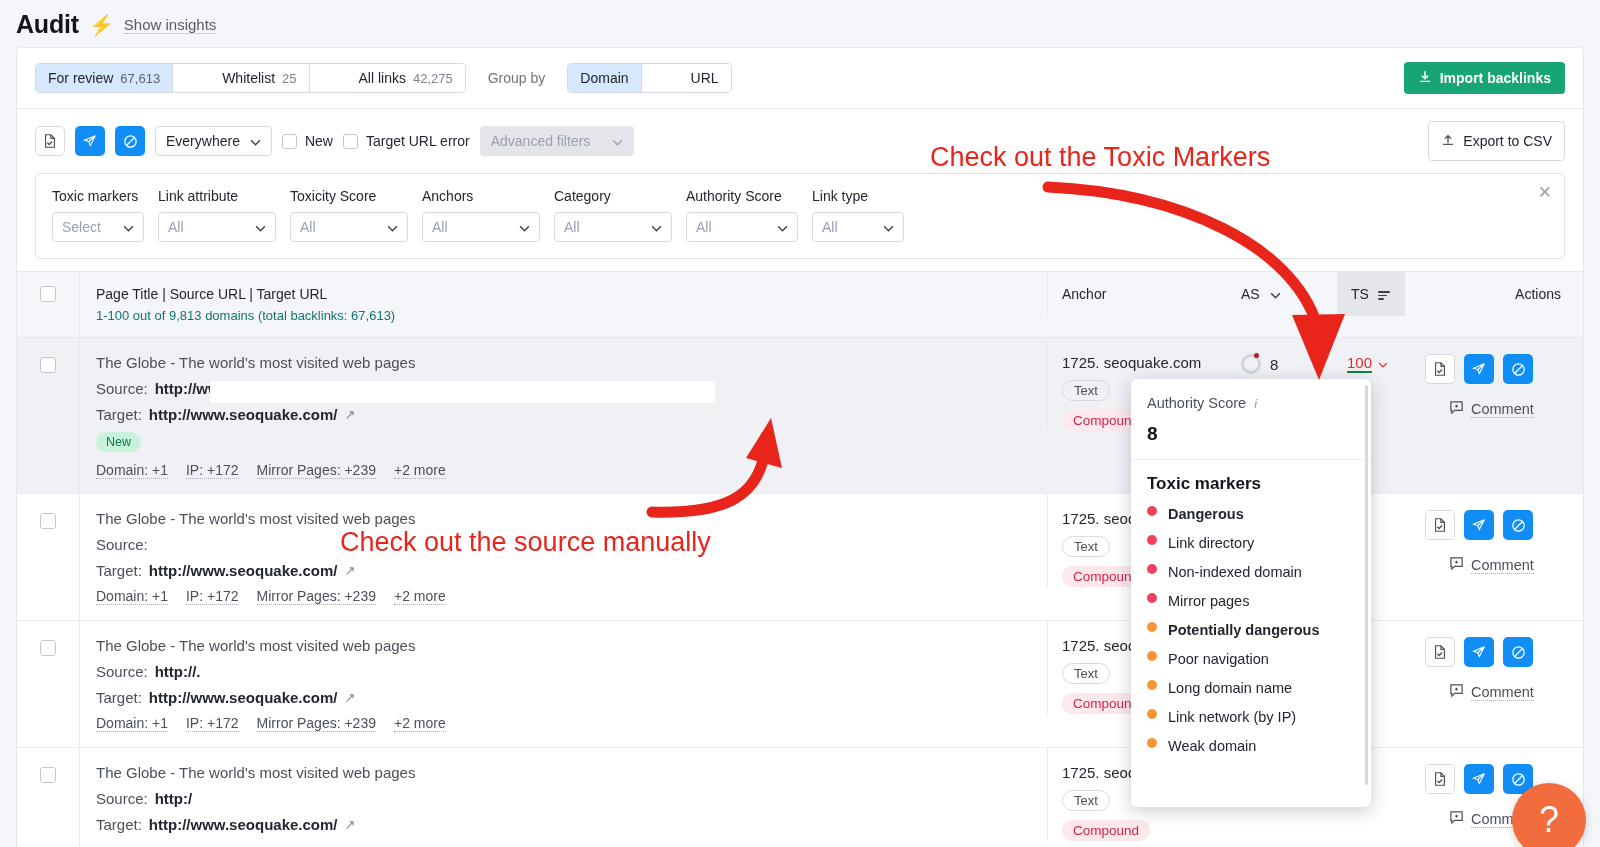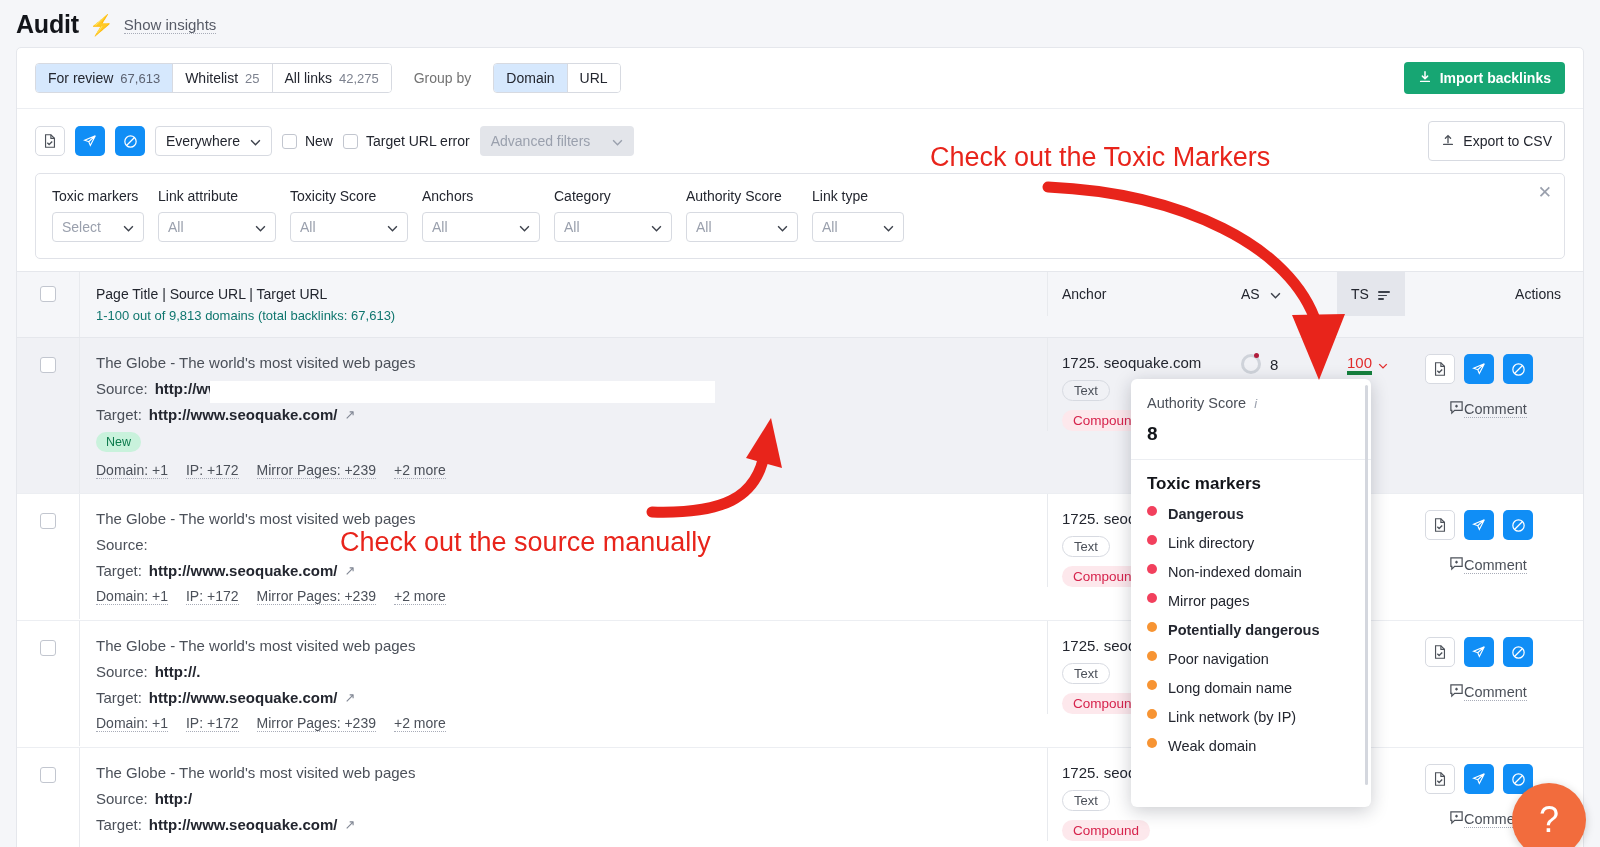--- a/index.html
+++ b/index.html
@@ -17,21 +17,21 @@
   .page-header { display:flex; align-items:center; gap:10px; padding:10px 16px 8px 16px; }
   .page-title { font-size:25px; font-weight:bold; letter-spacing:-0.2px; color:#13151a; }
   .bolt-icon { color:#ff642d; font-size:20px; line-height:1; }
   .show-insights { font-size:15px; color:#565a66; border-bottom:1px dotted #a8acb8; cursor:pointer; }
 
   
   .card { background:#fff; border:1px solid #e5e7ec; border-radius:5px; margin:0 16px; }
 
   
   .tabsrow { display:flex; align-items:center; padding:14px 18px; gap:22px; border-bottom:1px solid #eceef2; position:relative; }
-  .segment { display:flex; border:1px solid #d7dae1; border-radius:4px; overflow:hidden; height:30px; }
+  .segment { display:flex; border:1px solid #d7dae1; border-radius:4px; overflow:hidden; height:30px;gap:37px; }
   .segment .seg {
     display:flex; align-items:center; gap:7px; padding:0 12px; font-size:14px;
     background:#fff; color:#23262f; cursor:pointer; border-right:1px solid #d7dae1; white-space:nowrap;
   }
   .segment .seg:last-child { border-right:none; }
   .segment .seg.active { background:#d6e8fd; }
   .segment .seg .cnt { color:#7d828f; font-size:13px; }
   .segment .seg.active .cnt { color:#5d6372; }
   .groupby-label { font-size:14px; color:#737373; }
   .btn-import {
@@ -117,25 +117,25 @@
   }
   .tag-compound {
     display:inline-block; background:#fde8ec; color:#d6234c; border-radius:12px; font-size:13.5px;
     padding:3px 11px; margin-top:9px;
   }
   .rowas { width:110px; padding:16px 0 0 14px; display:flex; align-items:center; gap:9px; }
   .donut { width:20px; height:20px; border-radius:50%; border:3px solid #cfd3da; position:relative; }
   .donut::after { content:""; position:absolute; width:5px; height:5px; border-radius:50%; background:#b01c3b; top:-4px; right:-1px; }
   .as-val { font-size:15px; color:#23262f; }
   .rowts { width:68px; padding:16px 0 0 10px; display:flex; align-items:center; gap:6px; }
-  .ts-val { font-size:15px; color:#e22c2c; border-bottom:4px solid #15803d; cursor:pointer; }
+  .ts-val { font-size:15px; color:#e22c2c; border-bottom:2px solid #15803d; cursor:pointer; }
   .ts-caret { color:#e22c2c; font-size:11px; }
   .rowactions { width:178px; padding:16px 0 0 20px; }
   .act-icons { display:flex; gap:9px; }
-  .comment-link { display:flex; align-items:center; font-size:14.5px; color:#4b5059; margin-top:16px; margin-left:24px; cursor:pointer; }
+  .comment-link { display:flex; align-items:center; gap:7px; font-size:14.5px; color:#4b5059; margin-top:16px; margin-left:24px; cursor:pointer; }
   .comment-link .ctext { border-bottom:1px dotted #a8acb8; }
 
   
   .tooltip-pop {
     position:absolute; left:1131px; top:379px; width:240px; height:428px;
     background:#fff; border-radius:6px; box-shadow:0 4px 18px rgba(20,25,40,.22);
     z-index:40; overflow:hidden; display:flex; flex-direction:column;
   }
   .tip-head { padding:16px 16px 14px 16px; border-bottom:1px solid #eceef2; }
   .tip-label { font-size:14.5px; color:#4b5059; display:flex; align-items:center; gap:8px; }

